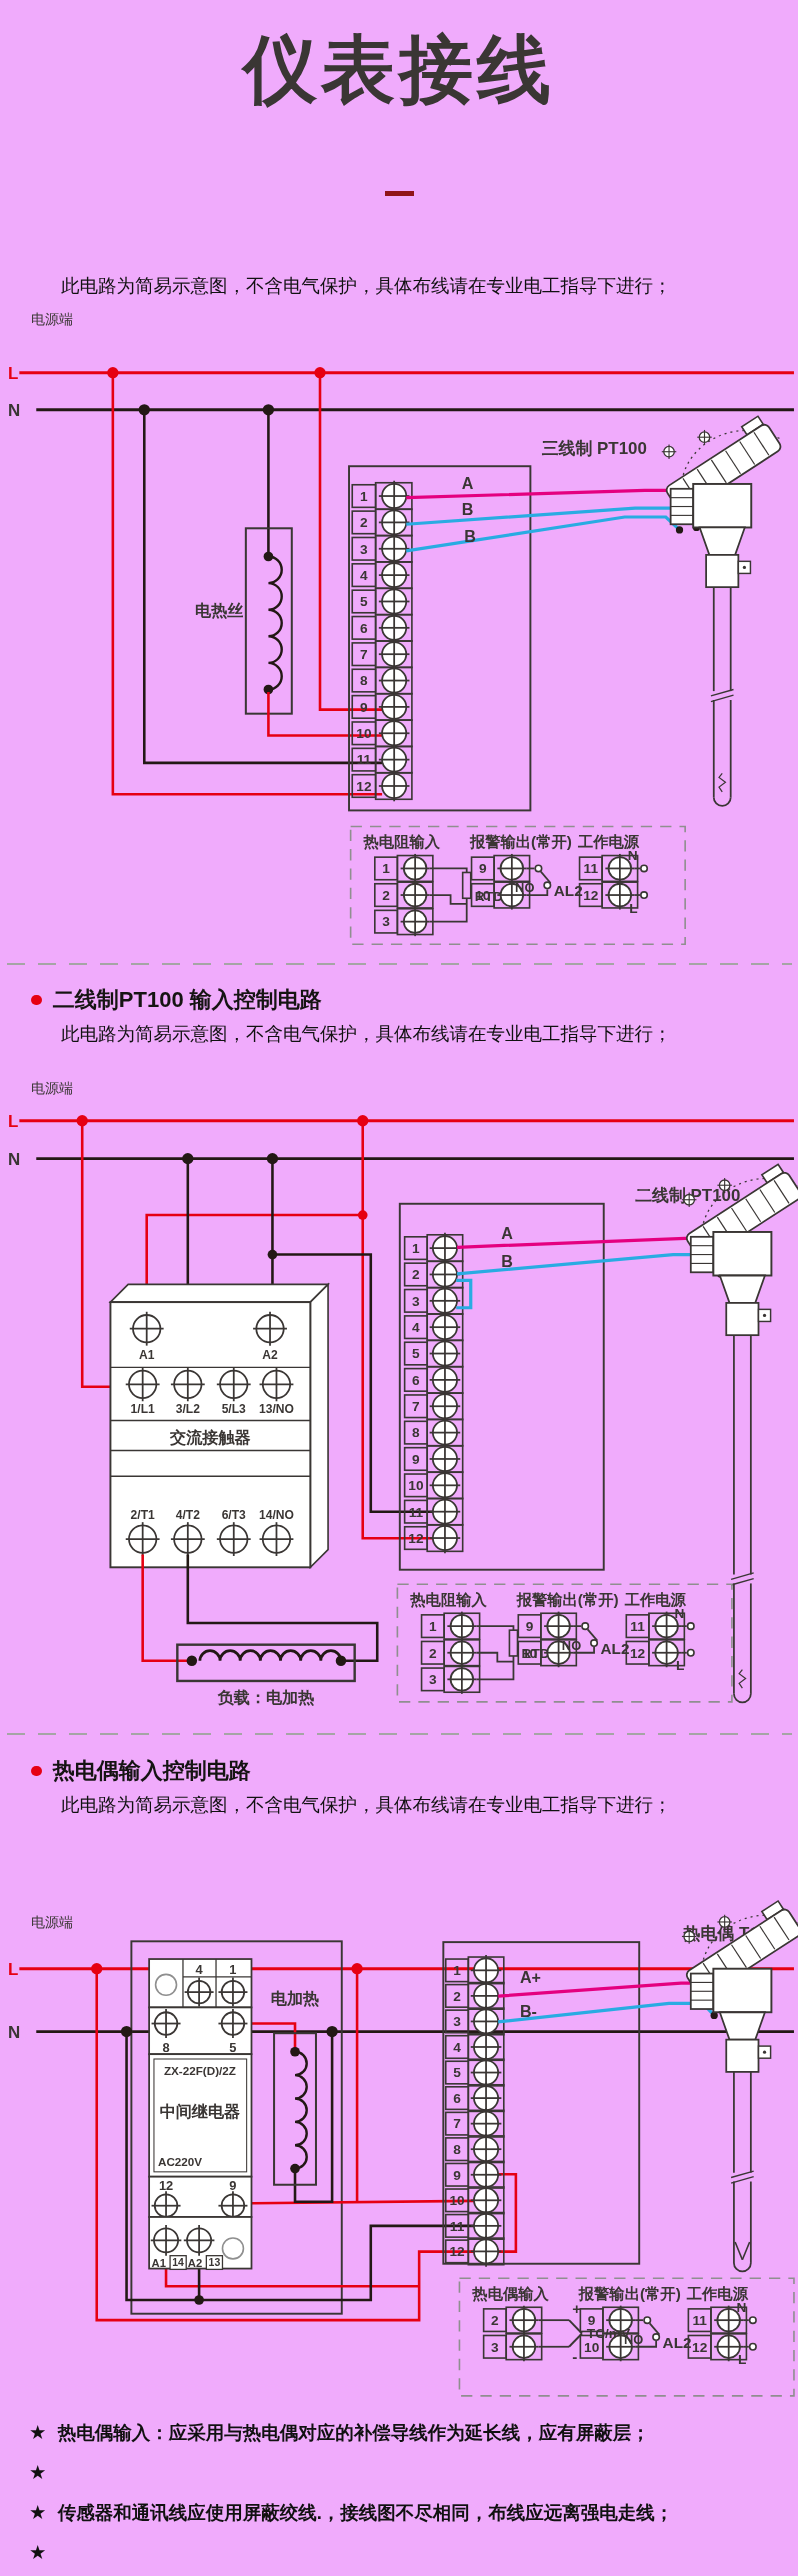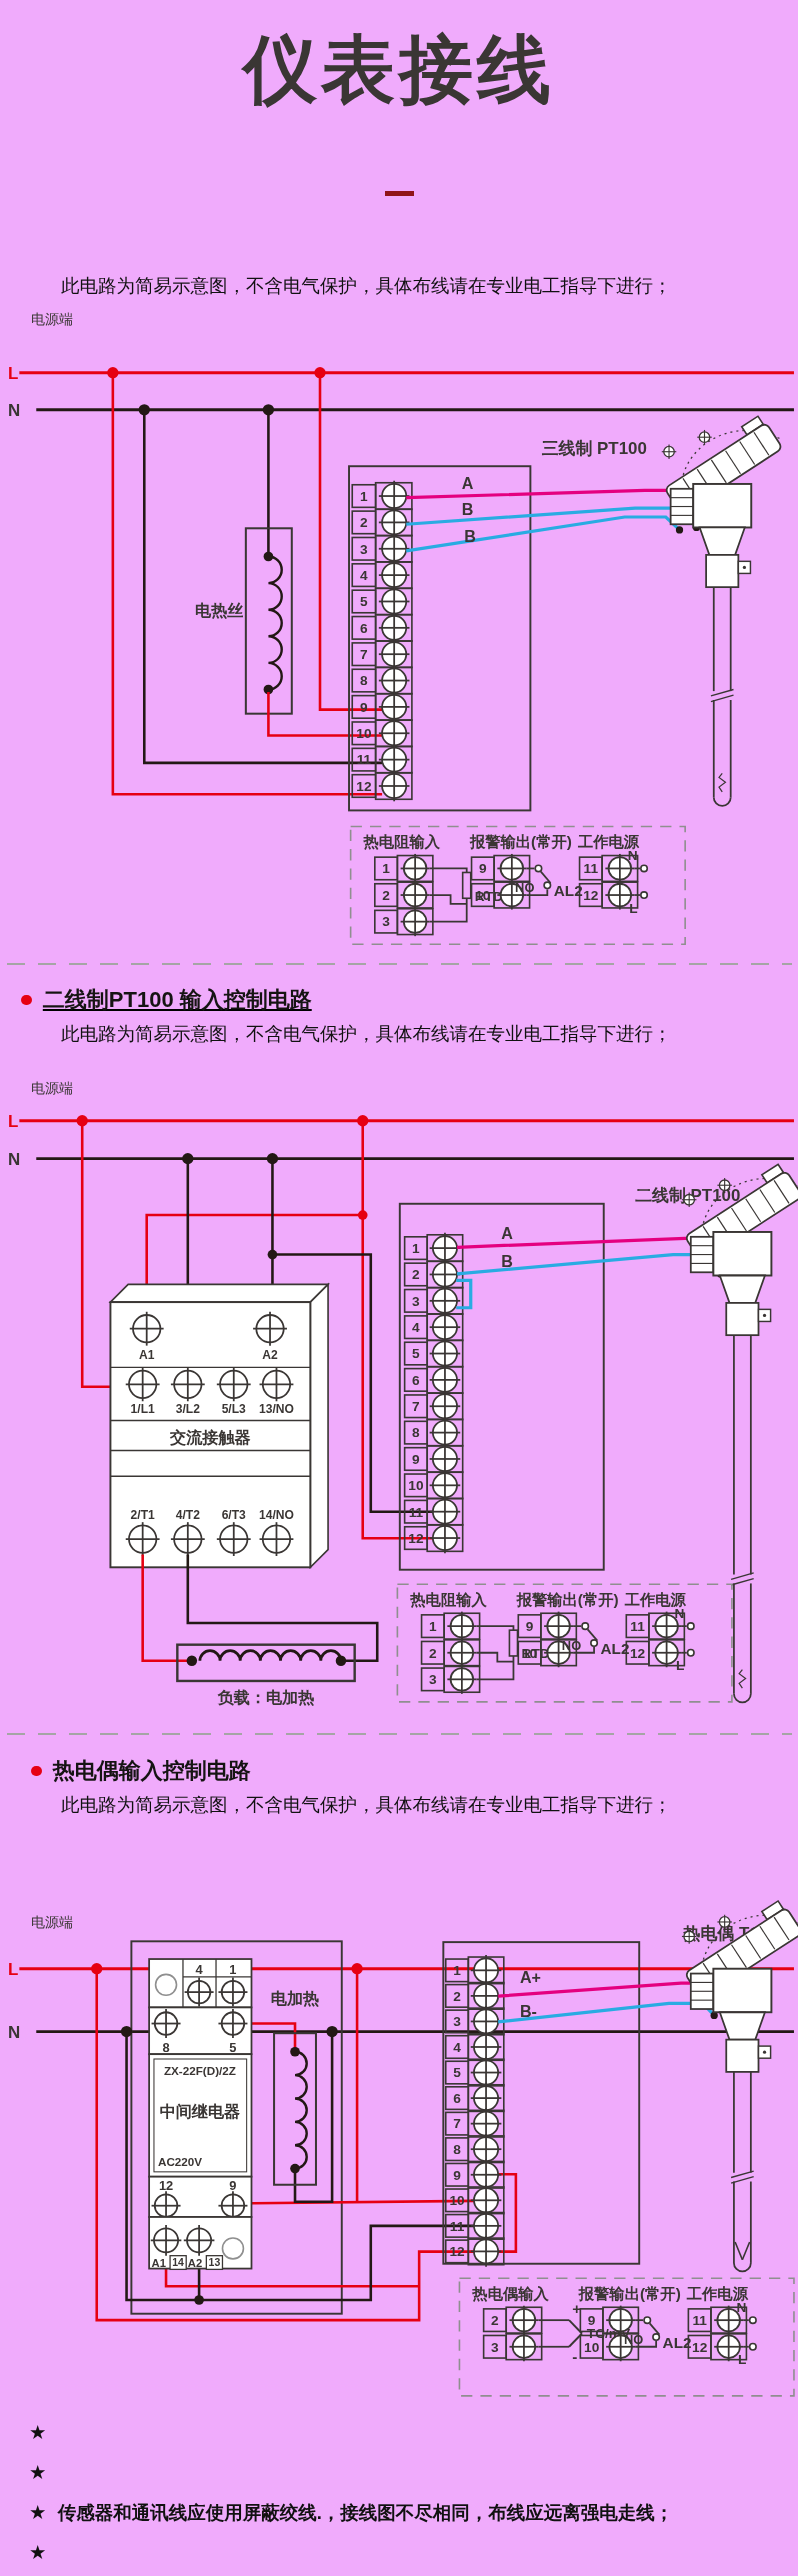--- a/index.html
+++ b/index.html
@@ -11,21 +11,21 @@
   .title-dash{position:absolute;top:191px;left:385px;width:29px;height:4.8px;background:#8f1418;}
   .sec-head{position:absolute;display:flex;align-items:center;gap:11.3px;}
   .bullet{width:10.5px;height:10.5px;border-radius:50%;background:#e60012;flex:0 0 auto;}
   .sec-title{font-size:22px;font-weight:700;color:#161413;}
   .sec-note{position:absolute;left:61px;font-size:18.5px;font-weight:400;color:#111;}
   .power-label{position:absolute;left:31px;font-size:14px;font-weight:500;color:#3a3634;}
   .divider{position:absolute;left:6.5px;right:6.5px;height:2.4px;
     background:repeating-linear-gradient(90deg,#a5a5a5 0 18px,transparent 18px 31px);}
   #s1-head{top:239px;left:31px;} #s1-note{top:273px;} #s1-power{top:311px;}
   #div1{top:963px;}
-  #s2-head{top:985px;left:21px;text-decoration:underline;} #s2-note{top:1021px;} #s2-power{top:1080px;}
+  #s2-head{top:985px;left:31px;} #s2-note{top:1021px;} #s2-power{top:1080px;}
   #div2{top:1733px;}
   #s3-head{top:1756px;left:31px;} #s3-note{top:1792px;} #s3-power{top:1914px;}
   .footnotes{position:absolute;left:29px;top:2412px;}
   .footnote{height:40px;font-size:18.5px;font-weight:700;color:#111;display:flex;align-items:center;}
   .footnote .star{margin-right:11.3px;font-size:19.4px;}
   svg text{font-family:"Liberation Sans","DejaVu Sans",sans-serif;}
 </style>
 </head>
 <body>
 
@@ -1000,20 +1000,21 @@
   <div class="sec-head" id="s3-head">
     <span class="bullet"></span>
     <span class="sec-title">热电偶输入控制电路</span>
   </div>
   <div class="sec-note" id="s3-note">此电路为简易示意图，不含电气保护，具体布线请在专业电工指导下进行；</div>
   <div class="power-label" id="s3-power">电源端</div>
 
   <div class="footnotes" id="footnotes">
       <div class="footnote">
         <span class="star">★</span>
+        <span>热电偶输入：应采用与热电偶对应的补偿导线作为延长线，应有屏蔽层；</span>
       </div>
       <div class="footnote">
         <span class="star">★</span>
       </div>
       <div class="footnote">
         <span class="star">★</span>
         <span>传感器和通讯线应使用屏蔽绞线.，接线图不尽相同，布线应远离强电走线；</span>
       </div>
       <div class="footnote">
         <span class="star">★</span>

